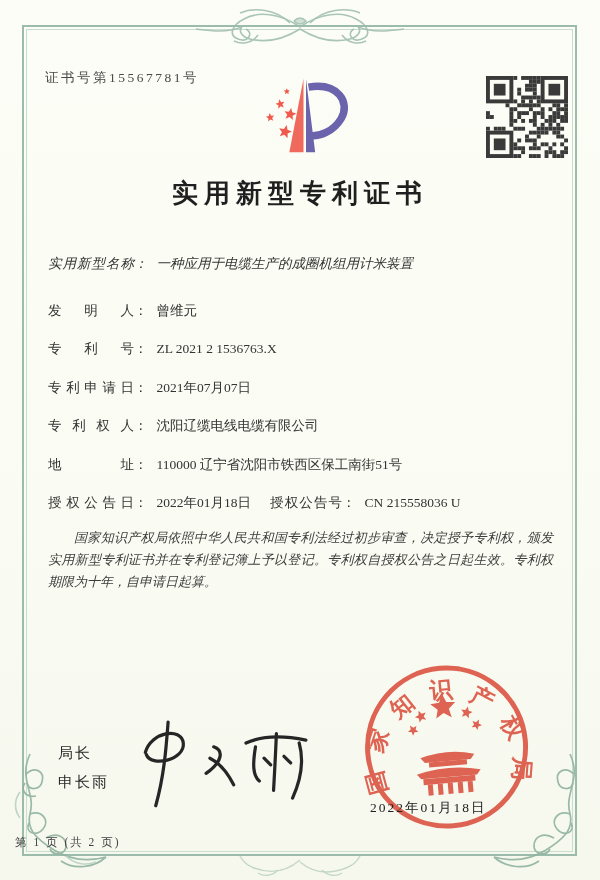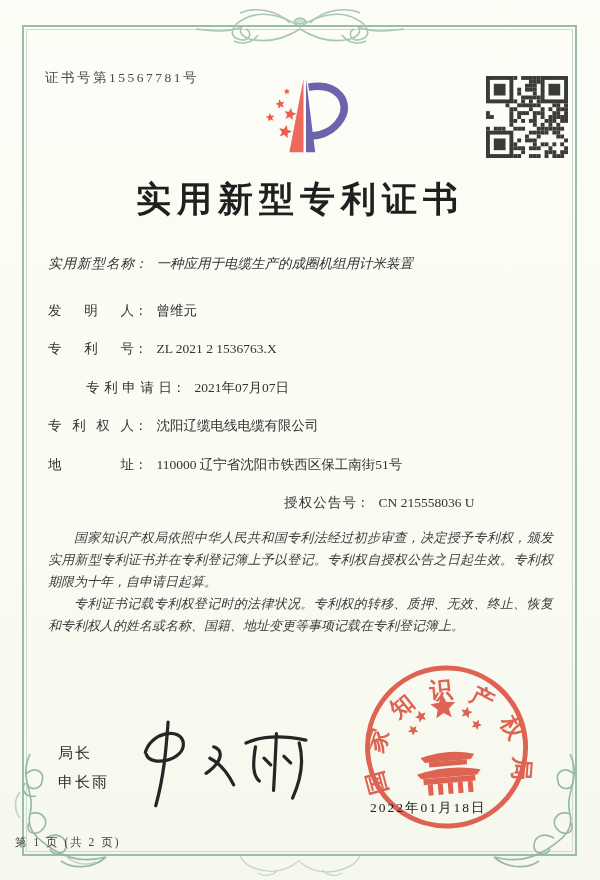--- a/index.html
+++ b/index.html
@@ -22,36 +22,36 @@
     border:1px solid #c9dccf;
   }
   .cert-no{
     position:absolute;left:45px;top:69px;
     font-size:13.5px;letter-spacing:2.5px;color:#4a4a4a;
   }
   .logo{position:absolute;left:256px;top:64px;width:100px;height:98px;}
   .qr{position:absolute;left:486px;top:76px;width:82px;height:82px;}
   .title{
     position:absolute;left:0;top:176px;width:100%;
-    text-align:center;font-size:35px;font-weight:700;
+    text-align:center;font-size:26px;font-weight:700;
     letter-spacing:6px;color:#1f1f1f;
   }
   .fields{position:absolute;left:48px;top:0;width:510px;font-size:13.5px;}
   .row{position:absolute;left:0;white-space:nowrap;}
   .lbl{
     display:inline-block;width:86px;
     text-align:justify;text-align-last:justify;-moz-text-align-last:justify;
     vertical-align:top;color:#333;
   }
   .colon{margin-right:9px;}
   .val{color:#333;}
   .row1{top:255px;font-style:italic;} .row2{top:302px;} .row3{top:340px;}
-  .row4{top:379px;margin-left:38px;} .row5{top:417px;} .row6{top:456px;}
+  .row4{top:379px;} .row5{top:417px;} .row6{top:456px;}
   .rowg{top:494px;}
-  .pair2{position:absolute;left:236px;top:0;white-space:nowrap;}
+  .pair2{position:absolute;left:222px;top:0;white-space:nowrap;}
   .pair2 .lbl{width:72px;}
   .paras{
     position:absolute;left:48px;top:527px;width:505px;
     font-size:13px;line-height:22px;color:#3c3c3c;
     font-style:italic;text-align:justify;
   }
   .paras p{margin:0;text-indent:2em;}
   .director{
     position:absolute;left:58px;top:739px;
     font-size:15px;font-weight:400;line-height:1.95;color:#2a2a2a;
@@ -323,27 +323,27 @@
     <div class="row row4">
       <span class="lbl">专利申请日</span><span class="colon">：</span><span class="val">2021年07月07日</span>
     </div>
     <div class="row row5">
       <span class="lbl">专利权人</span><span class="colon">：</span><span class="val">沈阳辽缆电线电缆有限公司</span>
     </div>
     <div class="row row6">
       <span class="lbl">地址</span><span class="colon">：</span><span class="val">110000 辽宁省沈阳市铁西区保工南街51号</span>
     </div>
     <div class="row rowg">
+      <span><span class="lbl">授权公告日</span><span class="colon">：</span><span class="val">2022年01月18日</span></span>
       <span class="pair2"><span class="lbl">授权公告号</span><span class="colon">：</span><span class="val">CN 215558036 U</span></span>
     </div>
   </div>
 
   <div class="paras">
     <p>国家知识产权局依照中华人民共和国专利法经过初步审查，决定授予专利权，颁发实用新型专利证书并在专利登记簿上予以登记。专利权自授权公告之日起生效。专利权期限为十年，自申请日起算。</p>
-    <p>专利证书记载专利权登记时的法律状况。专利权的转移、质押、无效、终止、恢复和专利权人的姓名或名称、国籍、地址变更等事项记载在专利登记簿上。</p>
   </div>
 
   <div class="director">
     <div>局长</div>
     <div>申长雨</div>
   </div>
 
   <svg class="signature" viewBox="0 0 200 100">
     <g fill="none" stroke="#262626" stroke-width="3.4" stroke-linecap="round">
       <path d="M38,8 C36,34 34,64 25,96"></path>

